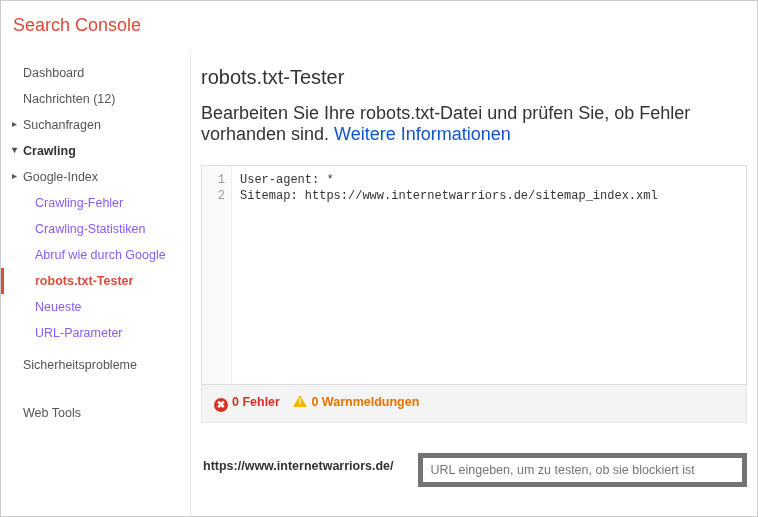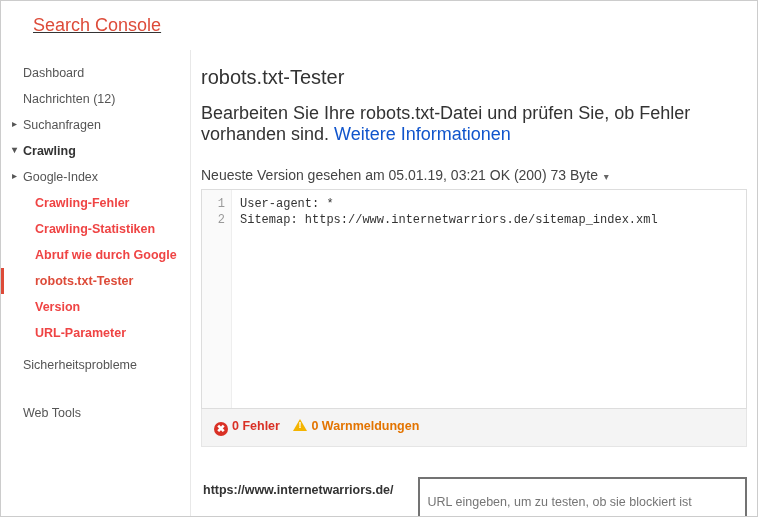--- a/index.html
+++ b/index.html
@@ -1,46 +1,46 @@
 <!DOCTYPE html>
 <html><head>
 <meta charset="utf-8">
 <style>
   * { box-sizing: border-box; margin: 0; padding: 0; }
   body { font-family: Arial, Helvetica, sans-serif; font-size: 13px; color: #333; background: #fff; width: 758px; height: 517px; overflow: hidden; border: 1px solid #ccc; }
-  .header { padding: 14px 32px; text-decoration: underline; }
+  .header { padding: 14px 12px; }
   .logo { color: #dd4b39; font-size: 18px; font-weight: 400; }
   .container { display: flex; height: calc(100% - 46px); }
   .sidebar { width: 190px; padding: 10px 0 10px 0; border-right: 1px solid #e8e8e8; }
   .sidebar-item { padding: 6px 0 6px 22px; color: #555; cursor: pointer; position: relative; font-size: 12.5px; }
   .sidebar-item.has-caret::before { content: "▸"; position: absolute; left: 11px; top: 6px; font-size: 10px; color: #555; }
   .sidebar-item.open::before { content: "▾"; }
   .sidebar-item.open { font-weight: bold; color: #333; }
   .sidebar-item.active { color: #dd4b39; font-weight: bold; border-left: 3px solid #dd4b39; padding-left: 19px; }
-  .sidebar-sub .sidebar-item { padding-left: 34px; font-weight: bold; color: #ef4444; }
+  .sidebar-sub .sidebar-item { padding-left: 34px; font-weight: normal; color: #8b5cf6; }
   .sidebar-sub .sidebar-item.active { color: #dd4b39; font-weight: bold; padding-left: 31px; }
   .info-icon { display: inline-block; width: 14px; height: 14px; background: #888; color: #fff; border-radius: 50%; font-size: 10px; line-height: 14px; text-align: center; margin-left: 4px; vertical-align: middle; }
   .main { flex: 1; padding: 16px 10px 0 10px; overflow: hidden; }
   h1.page-title { font-size: 20px; font-weight: 400; color: #333; margin-bottom: 14px; }
   .intro { font-size: 18px; color: #333; margin-bottom: 20px; }
   .intro a { color: #1155cc; text-decoration: none; }
   .version-bar { font-size: 14px; color: #444; margin-bottom: 4px; padding: 2px 0; }
   .version-bar .caret { font-size: 10px; color: #666; margin-left: 2px; }
   .editor { border: 1px solid #ddd; background: #fff; height: 220px; display: flex; font-family: "Courier New", monospace; font-size: 12px; }
   .gutter { width: 30px; background: #fafafa; border-right: 1px solid #eee; text-align: right; padding: 6px 6px 0 0; color: #999; line-height: 16px; }
   .code { flex: 1; padding: 6px 8px 0 8px; color: #333; line-height: 16px; white-space: pre; }
   .status-bar { background: #f4f4f4; border: 1px solid #e5e5e5; border-top: none; padding: 10px 12px; font-size: 12.5px; }
   .status-bar .err { color: #d93025; font-weight: bold; margin-right: 10px; }
   .status-bar .warn { color: #e37400; font-weight: bold; }
   .err-icon { display: inline-block; width: 14px; height: 14px; background: #d93025; color: #fff; border-radius: 50%; font-size: 10px; line-height: 14px; text-align: center; margin-right: 4px; vertical-align: -2px; }
   .warn-icon { display: inline-block; width: 0; height: 0; border-left: 7px solid transparent; border-right: 7px solid transparent; border-bottom: 12px solid #f4b400; margin-right: 4px; vertical-align: -1px; position: relative; }
   .warn-icon::after { content: "!"; position: absolute; left: -2px; top: 1px; font-size: 9px; color: #fff; font-weight: bold; }
   .url-test { margin-top: 30px; display: flex; gap: 20px; }
   .url-prefix { font-size: 12.5px; color: #333; font-weight: bold; padding: 6px 4px 6px 2px; white-space: nowrap; }
-  .url-input { flex: 1; border: 2px solid #737373; padding: 16px 8px; font-size: 12.5px; color: #777; background: #fff; }
+  .url-input { flex: 1; border: 5px solid #737373; padding: 5px 8px; font-size: 12.5px; color: #777; background: #fff; }
 </style>
 </head>
 <body>
 
 <div class="header">
   <span class="logo">Search Console</span>
 </div>
 
 <div class="container">
 
@@ -48,37 +48,33 @@
     <div class="sidebar-item">Dashboard</div>
     <div class="sidebar-item">Nachrichten (12)</div>
     <div class="sidebar-item has-caret">Suchanfragen</div>
     <div class="sidebar-item has-caret open">Crawling</div>
     <div class="sidebar-item has-caret">Google-Index</div>
     <div class="sidebar-sub">
       <div class="sidebar-item">Crawling-Fehler</div>
       <div class="sidebar-item">Crawling-Statistiken</div>
       <div class="sidebar-item">Abruf wie durch Google</div>
       <div class="sidebar-item active">robots.txt-Tester</div>
-      <div class="sidebar-item">Version</div>
+      <div class="sidebar-item">Neueste</div>
       <div class="sidebar-item">URL-Parameter</div>
     </div>
     <div class="sidebar-item" style="margin-top:6px">Sicherheitsprobleme</div>
     <div class="sidebar-item" style="margin-top:22px">Web Tools</div>
   </div>
 
   <div class="main">
     <h1 class="page-title">robots.txt-Tester</h1>
     <p class="intro">
       <span>Bearbeiten Sie Ihre robots.txt-Datei und prüfen Sie, ob Fehler vorhanden sind. </span><a href="#">Weitere Informationen</a>
     </p>
 
-    <div class="version-bar">
-      <span>Neueste Version gesehen am 05.01.19, 03:21 OK (200) 73 Byte</span>
-      <span class="caret">▾</span>
-    </div>
 
     <div class="editor">
       <div class="gutter">1<br>2</div>
       <div class="code"><span>User-agent: *</span>
 <span>Sitemap: https://www.internetwarriors.de/sitemap_index.xml</span></div>
     </div>
 
     <div class="status-bar">
       <span class="err">
         <span class="err-icon">✖</span><span>0 Fehler</span>

